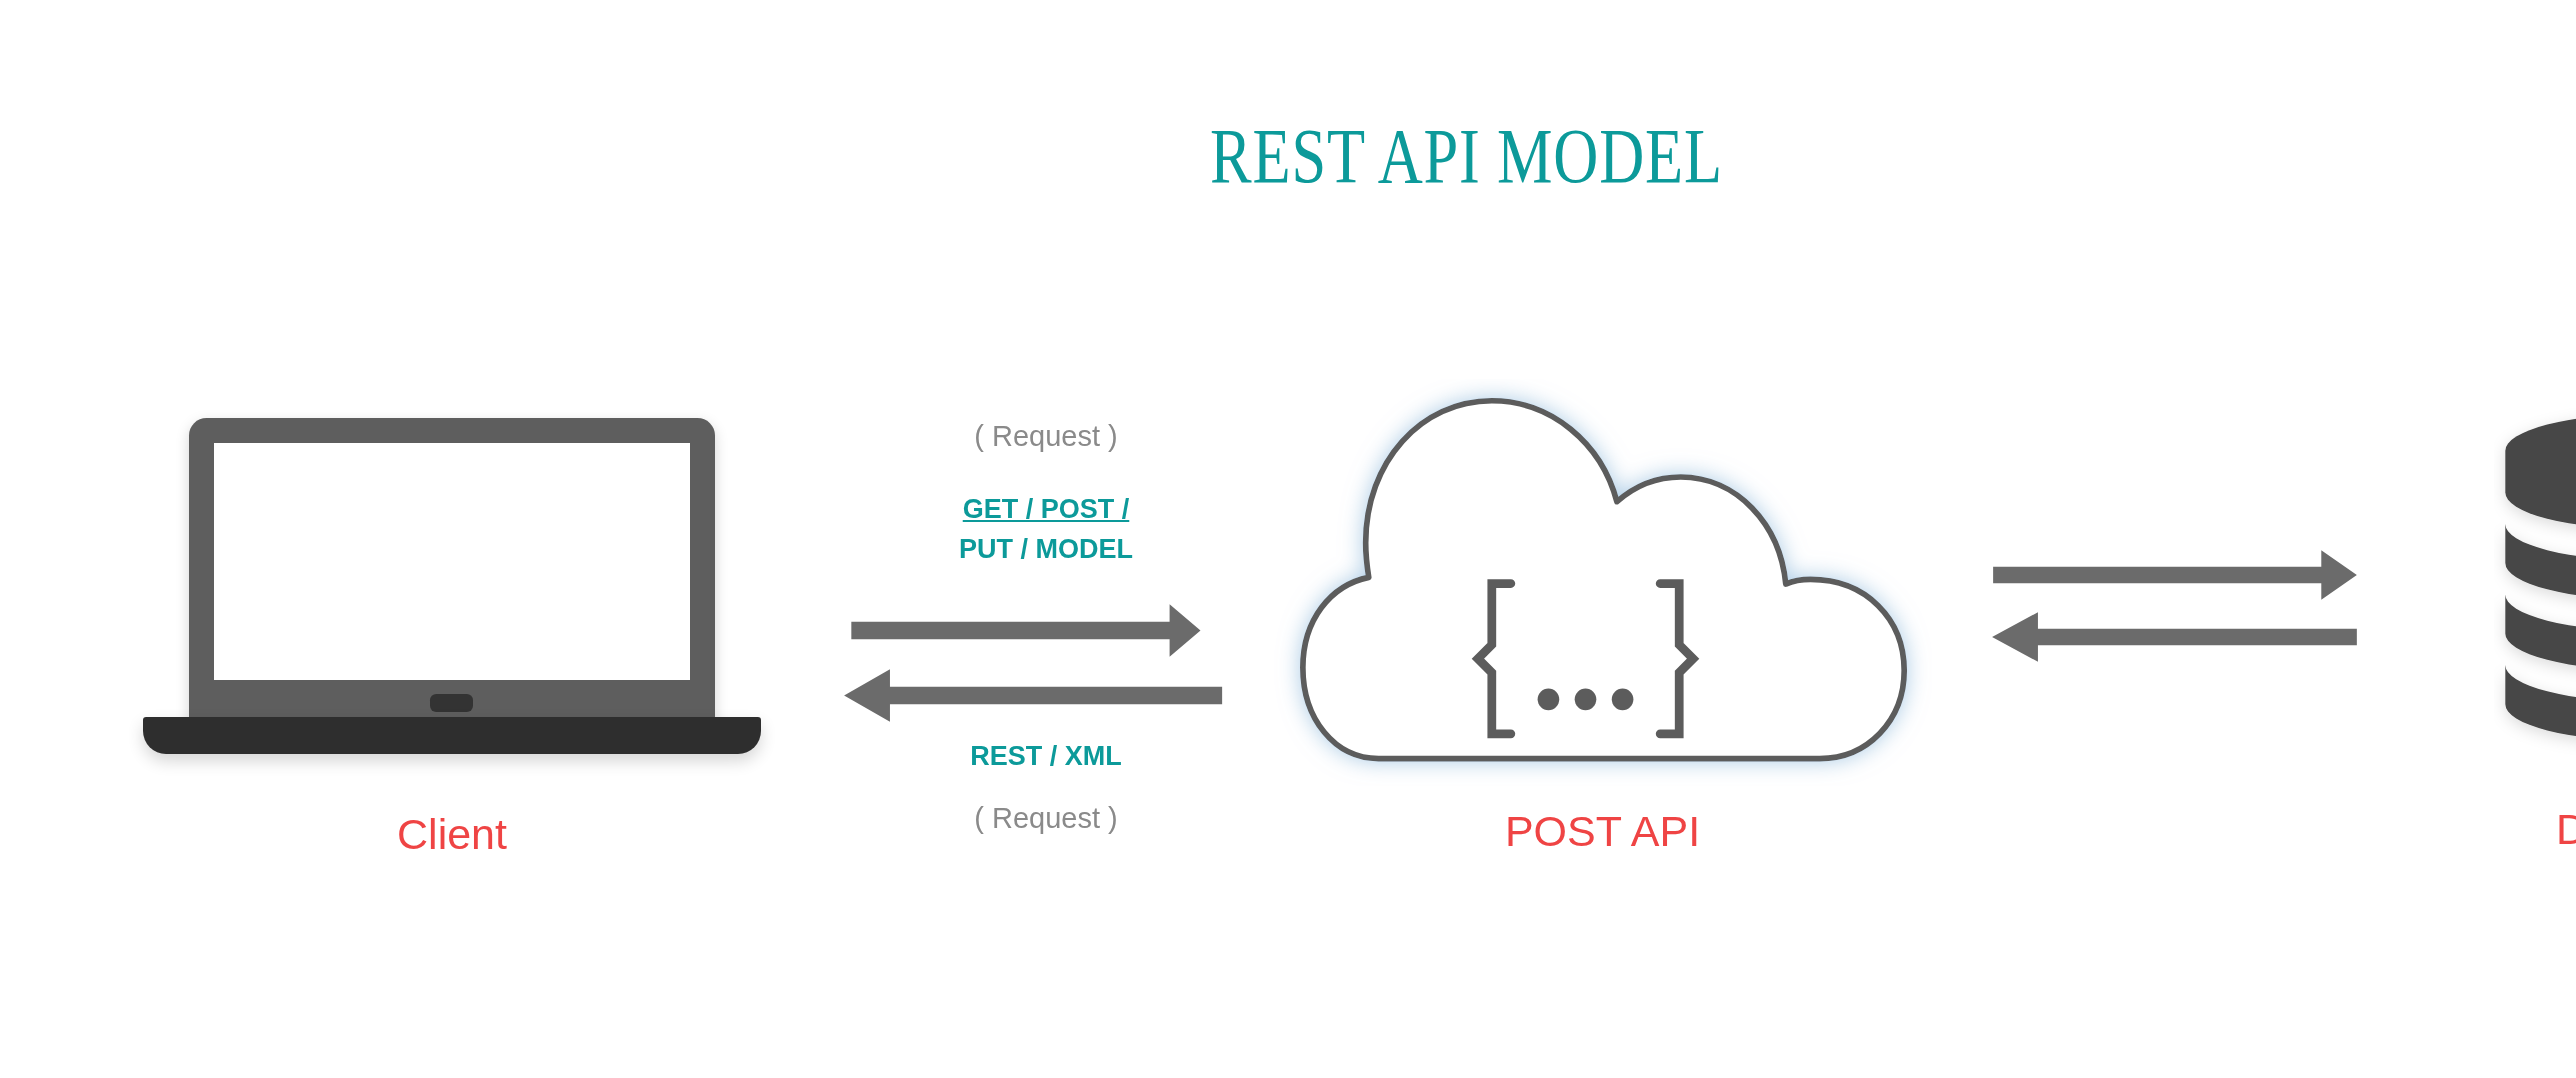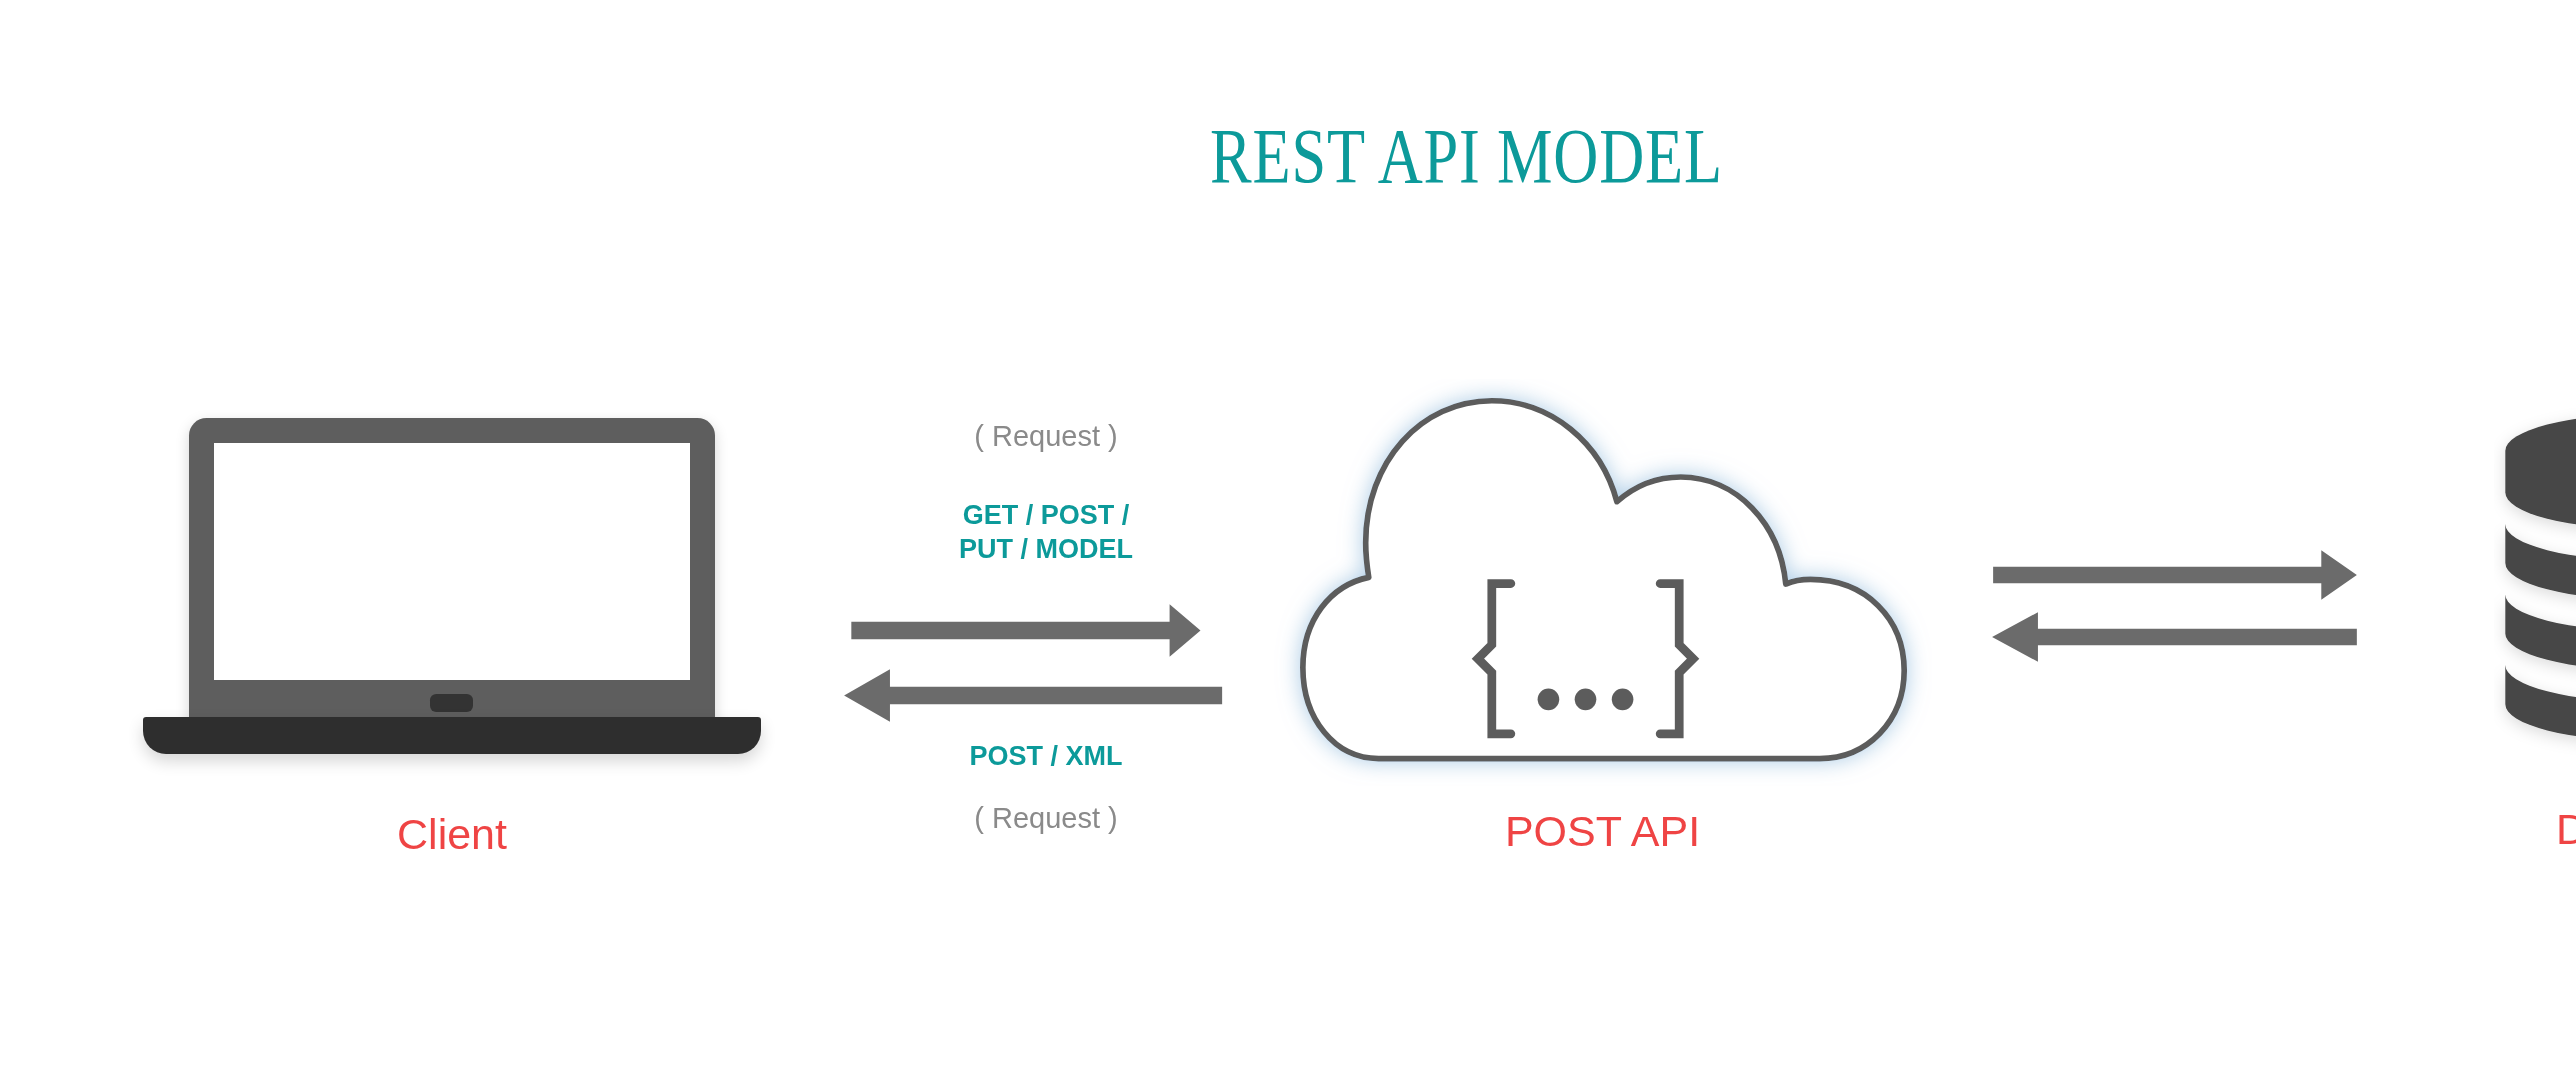--- a/index.html
+++ b/index.html
@@ -126,21 +126,21 @@
     font-size: 29px;
     color: #8a8a8a;
     font-weight: 400;
   }
   .mid-method {
     font-size: 27px;
     color: #0c9a9a;
     font-weight: 700;
   }
   #mid-request    { top: 0px; }
-  #mid-methods-1  { top: 80px; }
+  #mid-methods-1  { top: 74px; text-decoration: underline; }
   #mid-methods-2  { top: 114px; }
   #mid-formats    { top: 321px; }
   #mid-response   { top: 382px; }
 
   .arrow-svg {
     position: absolute;
     left: 0;
     width: 412px;
     height: 77px;
   }
@@ -211,21 +211,21 @@
     <div class="mid-text mid-method" id="mid-methods-2">PUT / MODEL</div>
 
     <svg class="arrow-svg" id="mid-arrow-right" viewBox="0 0 800 150" preserveAspectRatio="none">
       <path d="M 22 62 L 640 62 L 640 28 L 700 79 L 640 130 L 640 96 L 22 96 Z" fill="#6b6b6b"></path>
     </svg>
 
     <svg class="arrow-svg" id="mid-arrow-left" viewBox="0 0 800 150" preserveAspectRatio="none">
       <path d="M 742 62 L 97 62 L 97 28 L 8 79 L 97 130 L 97 96 L 742 96 Z" fill="#6b6b6b"></path>
     </svg>
 
-    <div class="mid-text mid-method" id="mid-formats">POST / XML</div>
+    <div class="mid-text mid-method" id="mid-formats">REST / XML</div>
 
     <div class="mid-text mid-paren" id="mid-response">( Request )</div>
   </div>
 
   <svg id="cloud" viewBox="0 0 1280 790">
     <defs>
       <filter id="cloudGlow" x="-30%" y="-30%" width="160%" height="160%">
         <feDropShadow dx="0" dy="0" stdDeviation="22" flood-color="#9dc2e0" flood-opacity="0.85"></feDropShadow>
       </filter>
     </defs>

